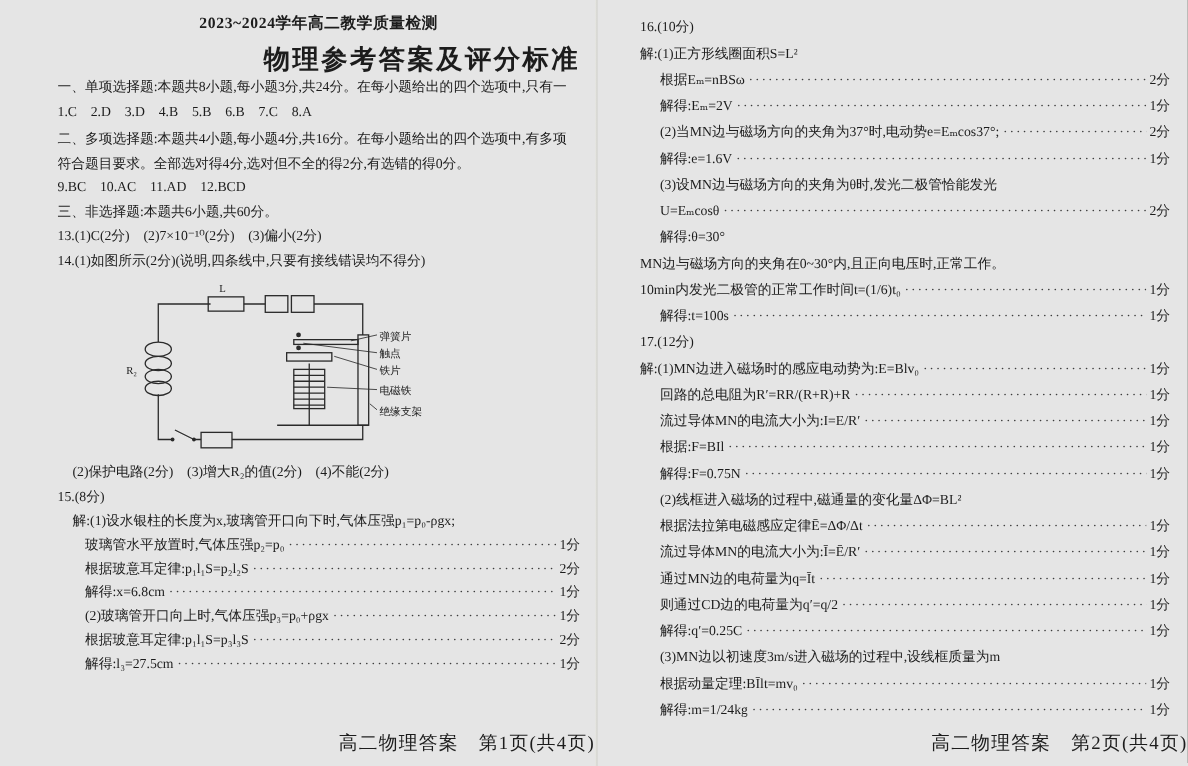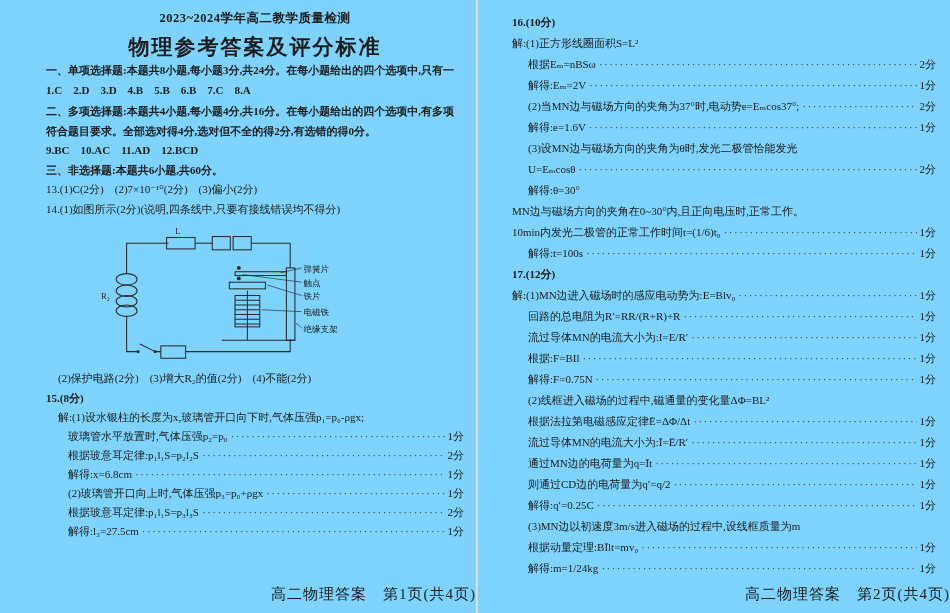--- a/index.html
+++ b/index.html
@@ -1,28 +1,28 @@
 <!DOCTYPE html>
 <html><head>
 <meta charset="utf-8">
 <style>
   *{margin:0;padding:0;box-sizing:border-box}
   html,body{background:#9a9a96}
-  .sheet{position:relative;width:950px;height:613px;margin:0 auto;background:#7dd3fc;
+  .sheet{position:relative;width:950px;height:613px;margin:0 auto;background:#e5e5e5;
          font-family:"Liberation Serif","DejaVu Serif",serif;color:#1c1c1c;overflow:hidden}
   .divider{position:absolute;left:476px;top:0;width:2px;height:613px;
            background:linear-gradient(to right,#eaeae6,#cfcfc9)}
   .page{position:absolute;top:0;height:613px}
   .page.left{left:0;width:476px;padding:10px 12px 0 46px}
   .page.right{left:478px;width:472px;padding:12px 14px 0 34px}
   .hdr{text-align:center;font-weight:bold;font-size:12.5px;line-height:17px;letter-spacing:.5px}
-  .title{text-align:center;font-weight:bold;font-size:21px;line-height:28px;margin-top:6px;letter-spacing:2px}
+  .title{text-align:right;font-weight:bold;font-size:21px;line-height:28px;margin-top:6px;letter-spacing:2px}
   .txt{font-size:11px;line-height:19.5px;white-space:nowrap;overflow:hidden}
   .mt{}
-  .b{font-weight:bold}
+  .b{font-weight:normal}
   .ln{display:flex;align-items:flex-end;font-size:11px;line-height:19px;white-space:nowrap}
   .rrow{display:flex;align-items:baseline;font-size:11px;line-height:21px;white-space:nowrap}
   .i1{padding-left:12px}
   .i2{padding-left:22px}
   .ri{padding-left:16px}
   .t{flex:0 1 auto;overflow:hidden}
   .leader{flex:1 1 8px;min-width:8px;overflow:hidden;color:#3c3c3c;margin:0 3px;letter-spacing:1.5px}
   .leader::before{content:"·····························································································································"}
   .score{flex:0 0 auto}
   .footer{position:absolute;bottom:9px;left:0;width:100%;text-align:right;font-size:15px;letter-spacing:1px}

